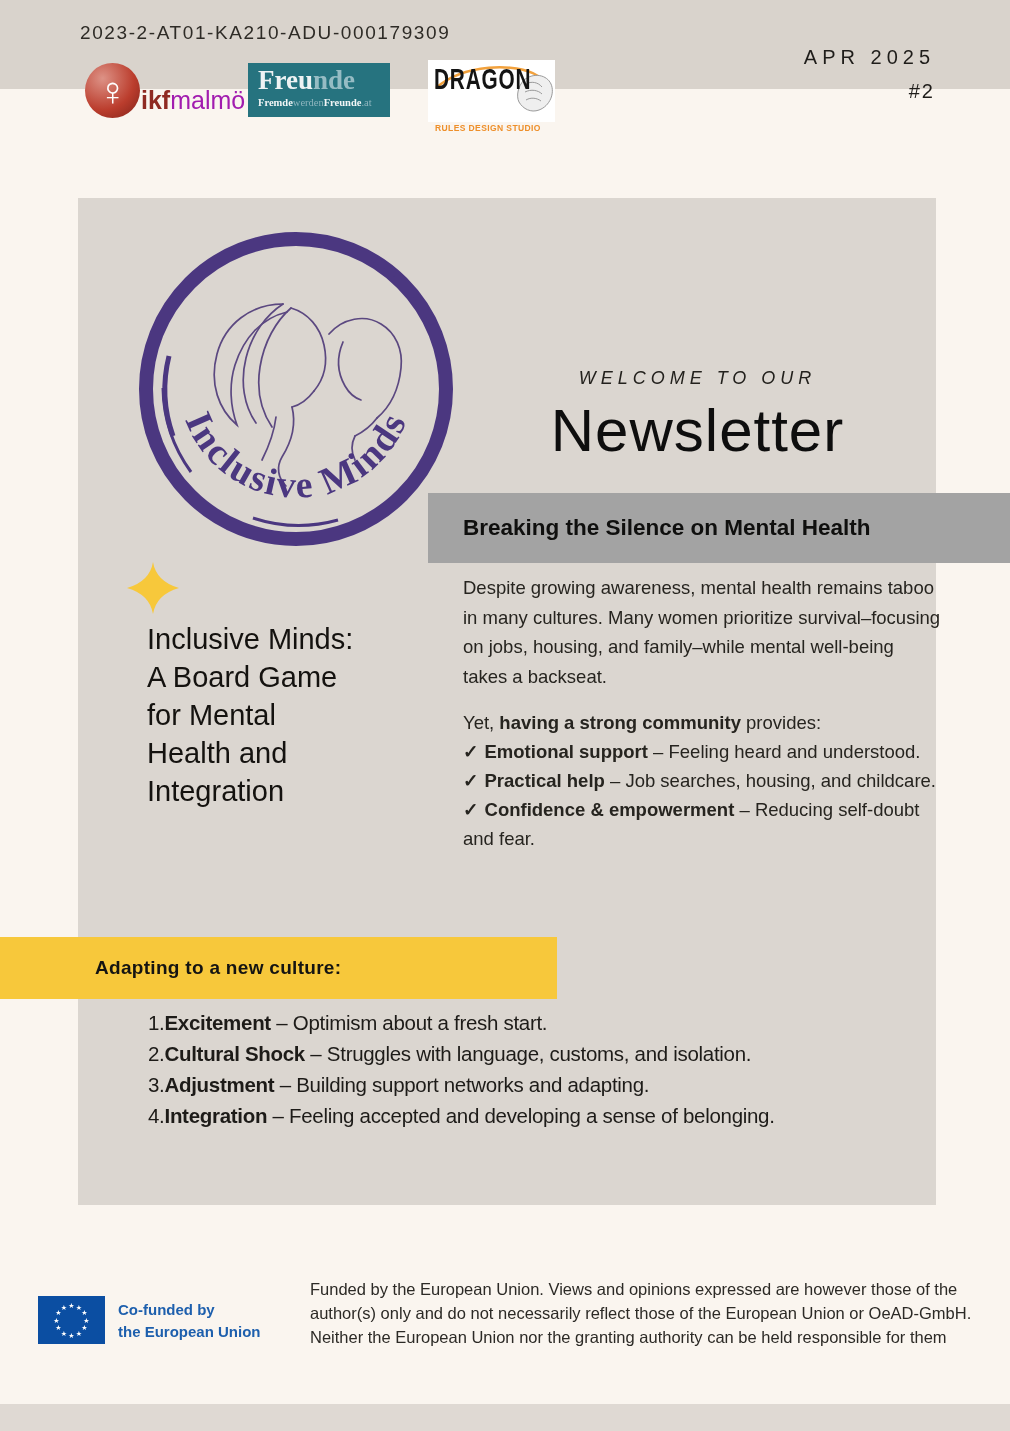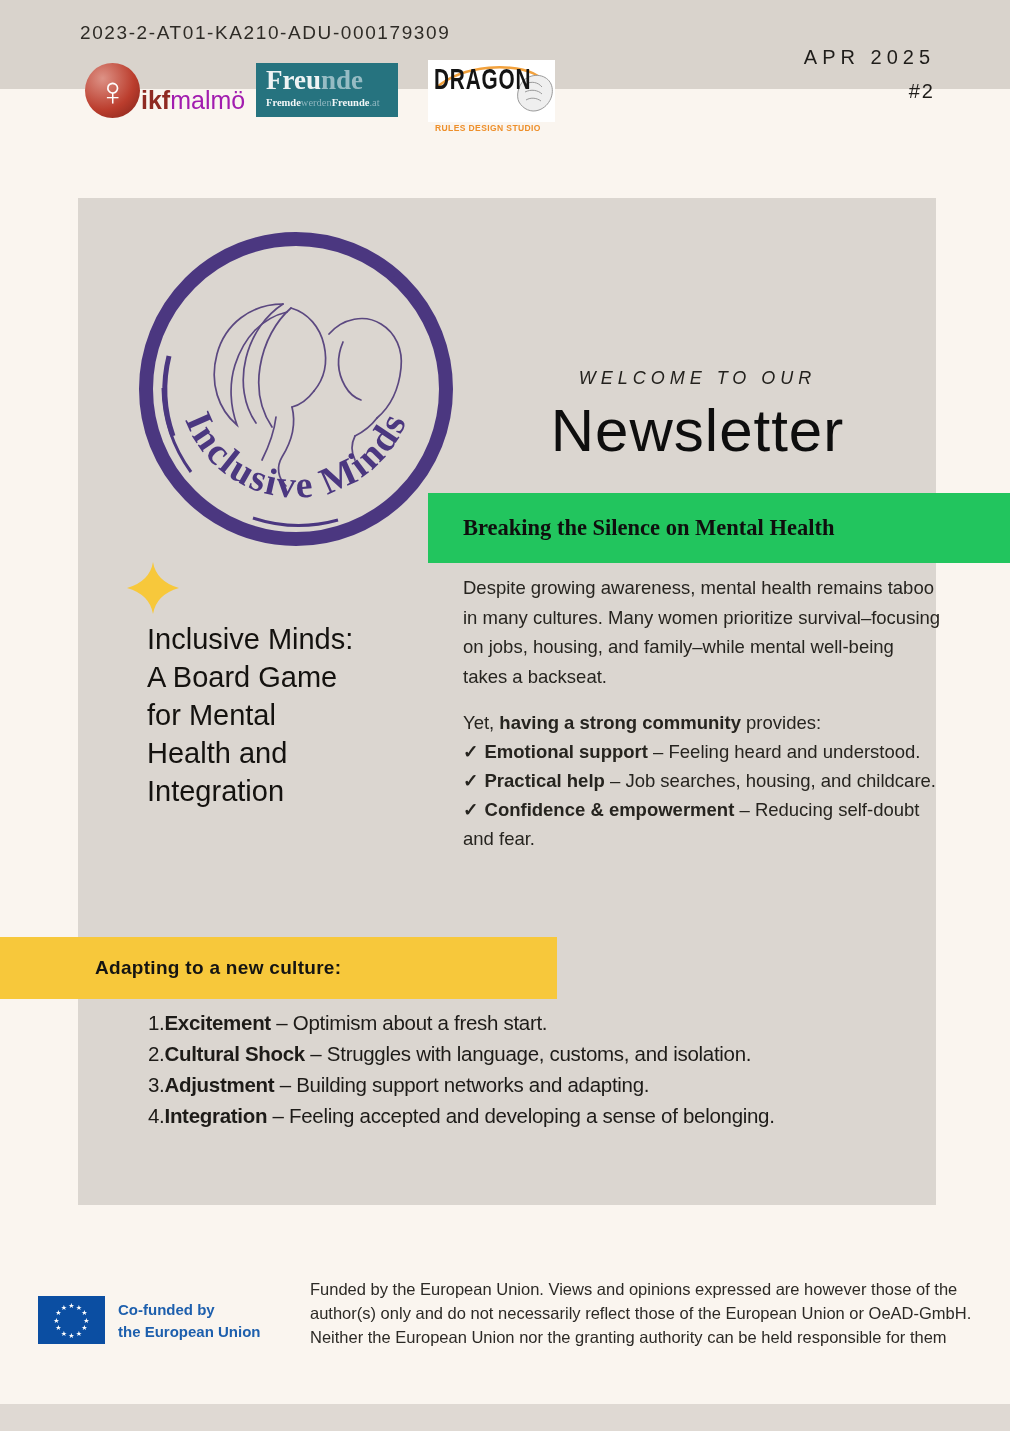--- a/index.html
+++ b/index.html
@@ -14,21 +14,21 @@
   .ikf{position:absolute;left:85px;top:62px;width:160px;height:58px;}
   .ikf-circle{position:absolute;left:0;top:1px;width:55px;height:55px;border-radius:50%;
               background:radial-gradient(circle at 32% 28%, #dd9286, #bb3d2d 58%, #7e2118);}
   .ikf-female{position:absolute;left:0;top:1px;width:55px;height:55px;display:flex;
               align-items:center;justify-content:center;color:#fff;font-size:40px;line-height:1;}
   .ikf-text{position:absolute;left:56px;top:24px;font-size:25px;letter-spacing:0;}
   .ikf-text b{color:#8f2a22;font-weight:700;}
   .ikf-text span{color:#a21caf;font-weight:400;}
   
   .freunde{position:absolute;left:248px;top:63px;width:142px;height:54px;background:#26737f;
-           font-family:"Liberation Serif",serif;padding:0;margin-left:8px;}
+           font-family:"Liberation Serif",serif;padding:0;}
   .freunde-title{position:absolute;left:10px;top:2px;font-size:27px;font-weight:700;}
   .freunde-title .w{color:#eef3f4;}
   .freunde-title .l{color:#96bcc4;}
   .freunde-sub{position:absolute;left:10px;top:34px;font-size:10.5px;font-weight:700;}
   .freunde-sub .w{color:#f2f6f7;}
   .freunde-sub .l{color:#8fb6bf;font-weight:400;}
   
   .dragon{position:absolute;left:428px;top:60px;width:127px;height:62px;background:#ffffff;}
   .dragon svg{position:absolute;left:0;top:0;}
   .dragon-title{position:absolute;left:6px;top:3px;width:100px;font-size:26px;font-weight:700;
@@ -49,21 +49,21 @@
   .sparkle{position:absolute;left:127px;top:562px;width:52px;height:52px;}
 
   .feature-title{position:absolute;left:147px;top:620px;width:300px;font-size:29px;
                  line-height:38px;color:#14120f;white-space:pre-line;}
 
   .kicker{position:absolute;left:455px;top:368px;width:485px;text-align:center;font-size:18px;
           letter-spacing:5px;font-weight:500;color:#23211d;font-style:italic;}
   .big-title{position:absolute;left:455px;top:396px;width:485px;text-align:center;font-size:60px;
              font-weight:400;color:#0e0e0e;letter-spacing:1px;}
 
-  .band-silence{position:absolute;left:428px;top:493px;width:582px;height:70px;background:#22c55e;font-family:Liberation Serif, serif;}
+  .band-silence{position:absolute;left:428px;top:493px;width:582px;height:70px;background:#a3a3a3;}
   .band-silence .h{position:absolute;left:35px;top:0;line-height:70px;font-size:22.5px;
                    font-weight:700;color:#0f0f0e;}
 
   .col-right{position:absolute;left:463px;top:573px;width:478px;font-size:18.5px;
              line-height:29.5px;color:#26241f;}
   .col-right p{margin:0;}
   .community{position:absolute;left:463px;top:708px;width:478px;font-size:18.5px;
              line-height:29px;color:#26241f;}
   .community p{margin:0;}
   .check{font-weight:700;margin-right:6px;}

